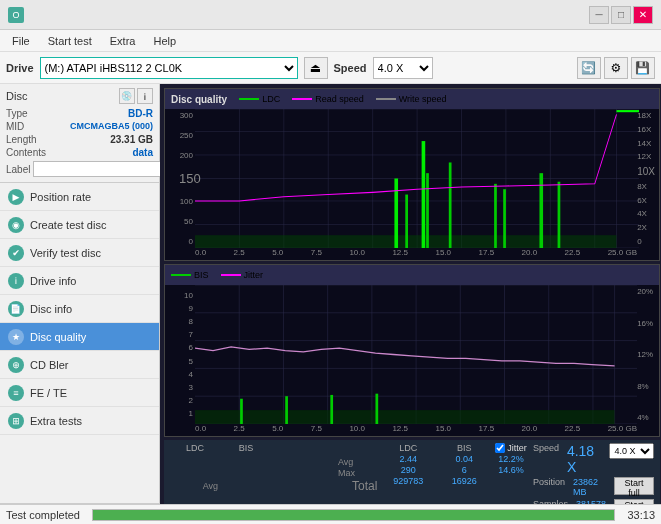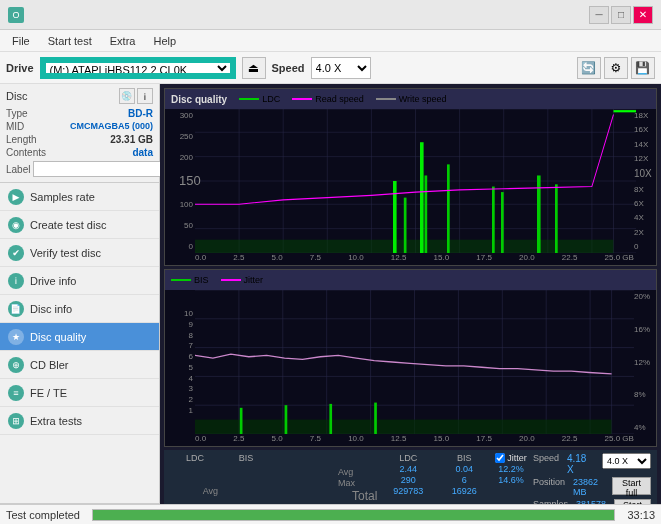--- a/index.html
+++ b/index.html
@@ -14,21 +14,21 @@
     .titlebar-btn { width: 20px; height: 18px; background: #ddd; border: 1px solid #bbb; display: flex; align-items: center; justify-content: center; cursor: pointer; font-size: 10px; color: #555; }
     .titlebar-btn.close { background: #e05; color: white; }
 
     
     .menubar { background: #f5f5f5; height: 22px; display: flex; align-items: center; padding: 0 4px; border-bottom: 1px solid #ddd; gap: 2px; }
     .menu-item { padding: 2px 8px; cursor: pointer; font-size: 11px; color: #333; }
 
     
     .toolbar { background: #f5f5f5; height: 32px; display: flex; align-items: center; padding: 0 6px; border-bottom: 1px solid #ddd; gap: 6px; }
     .toolbar-label { font-size: 11px; color: #333; font-weight: bold; }
-    .drive-select { height: 22px; width: 196px; font-size: 11px; border: 6px solid #14b8a6; background: white; }
+    .drive-select { height: 22px; width: 258px; font-size: 11px; border: 1px solid #14b8a6; background: white; }
     .toolbar-icon-btn { width: 24px; height: 22px; background: #eee; border: 1px solid #bbb; display: flex; align-items: center; justify-content: center; cursor: pointer; font-size: 12px; }
     .speed-label { font-size: 11px; color: #333; font-weight: bold; }
     .speed-select { height: 22px; width: 60px; font-size: 11px; border: 1px solid #bbb; background: white; }
     .toolbar-spacer { flex: 1; }
     .toolbar-right-btns { display: flex; gap: 3px; }
 
     
     .main { display: flex; height: calc(524px - 30px - 22px - 32px); }
 
     
@@ -147,21 +147,21 @@
       <div class="label-row">
         <span class="disc-info-label">Label</span>
         <input class="label-input" type="text" style="">
         <button class="label-btn">✏</button>
       </div>
     </div>
 
     <div id="nav-items">
     <div class="nav-item">
           <span class="nav-icon" style="background: rgb(68, 170, 153);">▶</span>
-          <span>Samples rate</span>
+          <span>Position rate</span>
         </div>
         <div class="nav-item">
           <span class="nav-icon" style="background: rgb(68, 170, 153);">◉</span>
           <span>Create test disc</span>
         </div>
         <div class="nav-item">
           <span class="nav-icon" style="background: rgb(68, 170, 153);">✔</span>
           <span>Verify test disc</span>
         </div>
         <div class="nav-item">
@@ -326,21 +326,21 @@
           <rect x="0" y="99" width="465" height="11" fill="#003300" opacity="0.6"></rect>
 
           <rect x="50" y="90" width="3" height="20" fill="#00cc00"></rect>
           <rect x="100" y="88" width="3" height="22" fill="#00cc00"></rect>
           <rect x="150" y="87" width="3" height="23" fill="#00cc00"></rect>
           <rect x="200" y="86" width="3" height="24" fill="#00cc00"></rect>
 
           <polyline points="0,50 20,52 40,49 60,51 80,50 100,52 120,53 140,51 160,50 180,52 200,54 220,55 240,56 260,57 280,58 300,58 320,59 340,60 360,60 380,61 400,62 420,62 440,63 465,64" fill="none" stroke="#cc88cc" stroke-width="1"></polyline>
         </svg>
 
-        <div style="position:absolute;left:0;top:0;bottom:12px;width:30px;display:flex;flex-direction:column;justify-content:space-between;padding:19px 0;">
+        <div style="position:absolute;left:0;top:0;bottom:12px;width:30px;display:flex;flex-direction:column;justify-content:space-between;padding:6px 0;">
           <span style="font-size:8px;color:#888;text-align:right;padding-right:2px;">10</span>
           <span style="font-size:8px;color:#888;text-align:right;padding-right:2px;">9</span>
           <span style="font-size:8px;color:#888;text-align:right;padding-right:2px;">8</span>
           <span style="font-size:8px;color:#888;text-align:right;padding-right:2px;">7</span>
           <span style="font-size:8px;color:#888;text-align:right;padding-right:2px;">6</span>
           <span style="font-size:8px;color:#888;text-align:right;padding-right:2px;">5</span>
           <span style="font-size:8px;color:#888;text-align:right;padding-right:2px;">4</span>
           <span style="font-size:8px;color:#888;text-align:right;padding-right:2px;">3</span>
           <span style="font-size:8px;color:#888;text-align:right;padding-right:2px;">2</span>
           <span style="font-size:8px;color:#888;text-align:right;padding-right:2px;">1</span>
@@ -408,21 +408,21 @@
           <input type="checkbox" checked="" style="width: 10px; height: 10px;">
           <span style="font-size:9px;color:#ddd;">Jitter</span>
         </div>
         <span style="font-size:9px;color:#4af;text-align:center;">12.2%</span>
         <span style="font-size:9px;color:#4af;text-align:center;">14.6%</span>
       </div>
 
       <div style="margin-left:auto;display:flex;flex-direction:column;gap:2px;">
         <div style="display:flex;gap:8px;">
           <span style="font-size:9px;color:#aaa;">Speed</span>
-          <span style="font-size:10px;color:#4af;">4.18 X</span>
+          <span style="font-size:14px;color:#4af;">4.18 X</span>
           <select style="height:16px;width:52px;font-size:9px;">
             <option>4.0 X</option>
           </select>
         </div>
         <div style="display:flex;gap:8px;">
           <span style="font-size:9px;color:#aaa;">Position</span>
           <span style="font-size:9px;color:#4af;">23862 MB</span>
           <button class="start-btn">Start full</button>
         </div>
         <div style="display:flex;gap:8px;">

